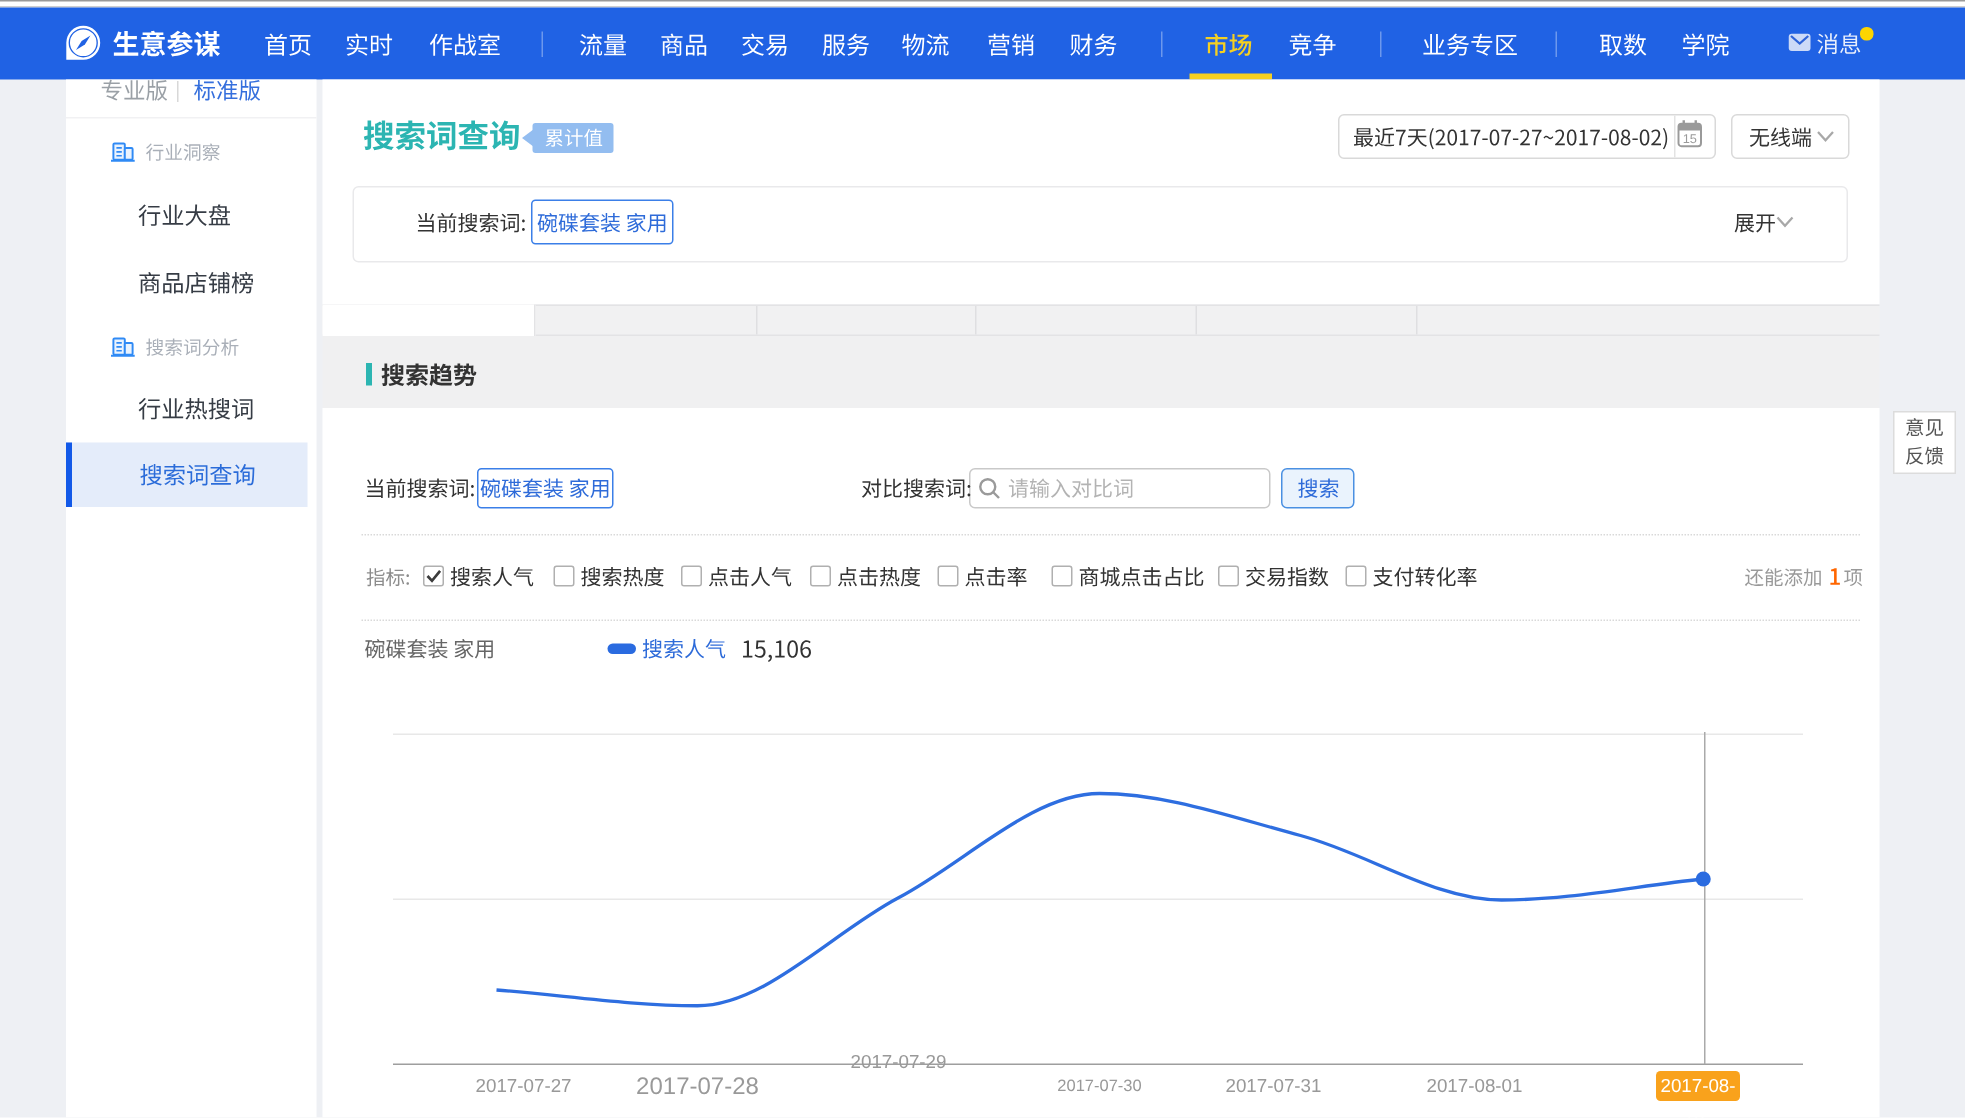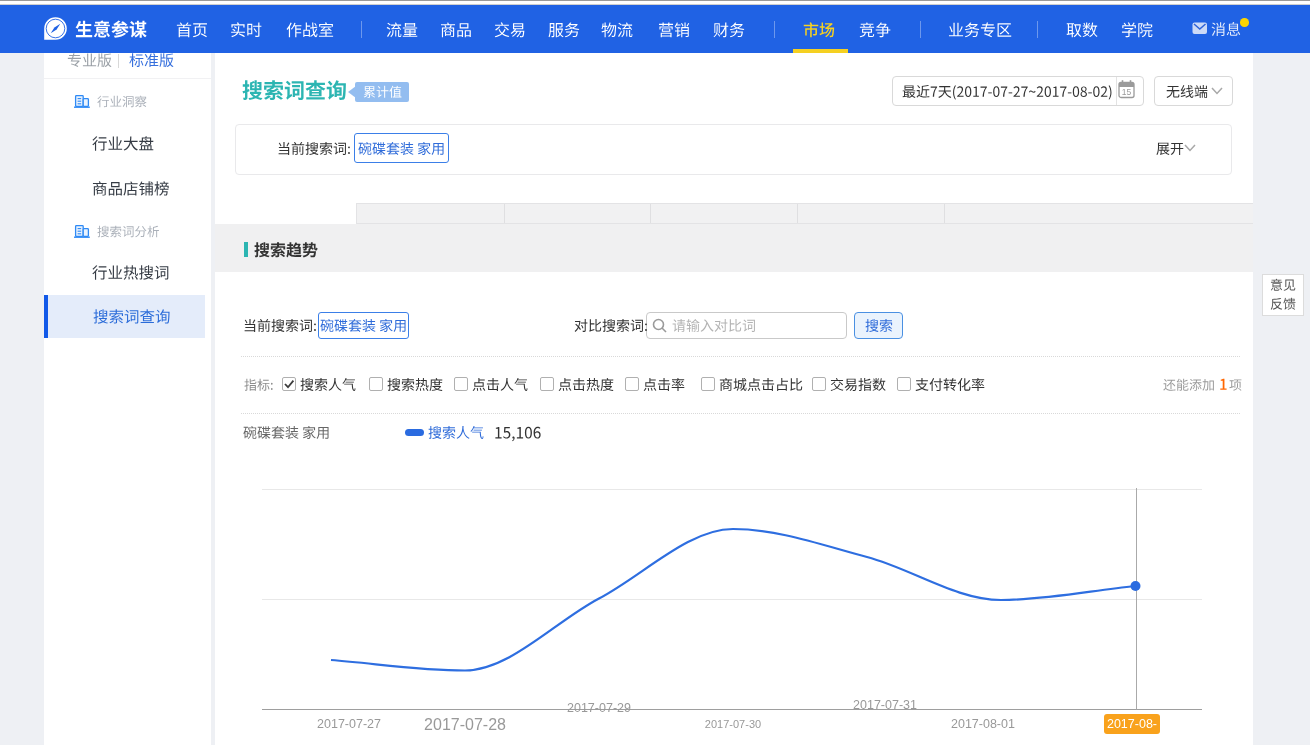--- a/index.html
+++ b/index.html
@@ -102,21 +102,21 @@
 <line x1="47" y1="139.5" x2="987" y2="139.5" stroke="#e8e8e8" stroke-width="1"></line>
 <line x1="47" y1="249.5" x2="987" y2="249.5" stroke="#9e9e9e" stroke-width="1"></line>
 <line x1="921.5" y1="28" x2="921.5" y2="249.5" stroke="#aaaaaa" stroke-width="1"></line>
 <path d="M116.0 200.0 C160.7 203.5 205.3 210.5 250.0 210.5 C294.7 210.5 339.3 162.1 384.0 138.5 C428.7 114.9 473.3 69.0 518.0 69.0 C562.7 69.0 607.3 85.2 652.0 97.0 C696.7 108.8 741.3 140.0 786.0 140.0 C830.7 140.0 875.3 130.7 920.0 126.0" fill="none" stroke="#2e6ee0" stroke-width="2.2"></path>
 <circle cx="920.5" cy="126" r="5" fill="#2a6be0"></circle>
   </svg>
 <div class="abs" style="left:281px;top:717px;width:100px;text-align:right;line-height:15px;font-size:12.5px;color:#999">2017-07-27</div>
 <div class="abs" style="left:415px;top:717px;width:100px;text-align:center;line-height:15px;font-size:16px;color:#999">2017-07-28</div>
 <div class="abs" style="left:549px;top:701px;width:100px;text-align:center;line-height:15px;font-size:12.5px;color:#999">2017-07-29</div>
 <div class="abs" style="left:683px;top:717px;width:100px;text-align:center;line-height:15px;font-size:11px;color:#999">2017-07-30</div>
-<div class="abs" style="left:817px;top:698px;width:100px;text-align:right;line-height:15px;font-size:12.5px;color:#999">2017-07-31</div>
+<div class="abs" style="left:817px;top:717px;width:100px;text-align:left;line-height:15px;font-size:12.5px;color:#999">2017-07-31</div>
 <div class="abs" style="left:951px;top:717px;width:100px;text-align:left;line-height:15px;font-size:12.5px;color:#999">2017-08-01</div>
 <div class="abs" style="left:1104px;top:714px;width:56px;height:20px;background:#f9a21c;border-radius:3px;color:#fff;font-size:12.5px;text-align:center;line-height:20px">2017-08-02</div>
 <svg width="0" height="0" style="position:absolute">
     <defs>
       <path id="g0" d="M243 312H755V210H243ZM243 373V472H755V373ZM243 150H755V44H243ZM228 815C259 782 294 736 313 702H54V632H456C450 602 442 568 433 539H168V-80H243V-23H755V-80H833V539H512L546 632H949V702H696C725 737 757 779 785 820L702 842C681 800 643 742 611 702H345L389 725C370 758 331 808 294 844Z"></path>
       <path id="g1" d="M464 462V281C464 174 421 55 50 -19C66 -35 87 -64 96 -80C485 4 541 143 541 280V462ZM545 110C661 56 812 -27 885 -83L932 -23C854 32 703 111 589 161ZM171 595V128H248V525H760V130H839V595H478C497 630 517 673 535 715H935V785H74V715H449C437 676 419 631 403 595Z"></path>
       <path id="g2" d="M538 107C671 57 804 -12 885 -74L931 -15C848 44 708 113 574 162ZM240 557C294 525 358 475 387 440L435 494C404 530 339 575 285 605ZM140 401C197 370 264 320 296 284L342 341C309 376 241 422 185 451ZM90 726V523H165V656H834V523H912V726H569C554 761 528 810 503 847L429 824C447 794 466 758 480 726ZM71 256V191H432C376 94 273 29 81 -11C97 -28 116 -57 124 -77C349 -25 461 62 518 191H935V256H541C570 353 577 469 581 606H503C499 464 493 349 461 256Z"></path>
       <path id="g3" d="M474 452C527 375 595 269 627 208L693 246C659 307 590 409 536 485ZM324 402V174H153V402ZM324 469H153V688H324ZM81 756V25H153V106H394V756ZM764 835V640H440V566H764V33C764 13 756 6 736 6C714 4 640 4 562 7C573 -15 585 -49 590 -70C690 -70 754 -69 790 -56C826 -44 840 -22 840 33V566H962V640H840V835Z"></path>
       <path id="g4" d="M526 828C476 681 395 536 305 442C322 430 351 404 363 391C414 447 463 520 506 601H575V-79H651V164H952V235H651V387H939V456H651V601H962V673H542C563 717 582 763 598 809ZM285 836C229 684 135 534 36 437C50 420 72 379 80 362C114 397 147 437 179 481V-78H254V599C293 667 329 741 357 814Z"></path>
       <path id="g5" d="M765 771C804 725 848 662 867 621L922 655C902 695 856 756 817 800ZM82 388V-61H150V-5H424V-57H494V388H307V578H515V646H307V834H235V388ZM150 64V320H424V64ZM634 834C638 730 643 631 650 539L508 518L519 453L656 473C668 352 684 245 706 158C646 89 577 32 502 -5C522 -18 544 -41 557 -59C619 -25 677 23 729 80C764 -19 812 -77 875 -80C915 -81 952 -37 972 118C959 125 930 143 917 157C909 59 896 5 874 5C839 8 808 59 783 144C850 232 904 334 939 437L882 469C855 386 813 303 761 229C746 301 734 387 724 483L957 517L946 582L718 549C711 638 706 734 704 834Z"></path>

